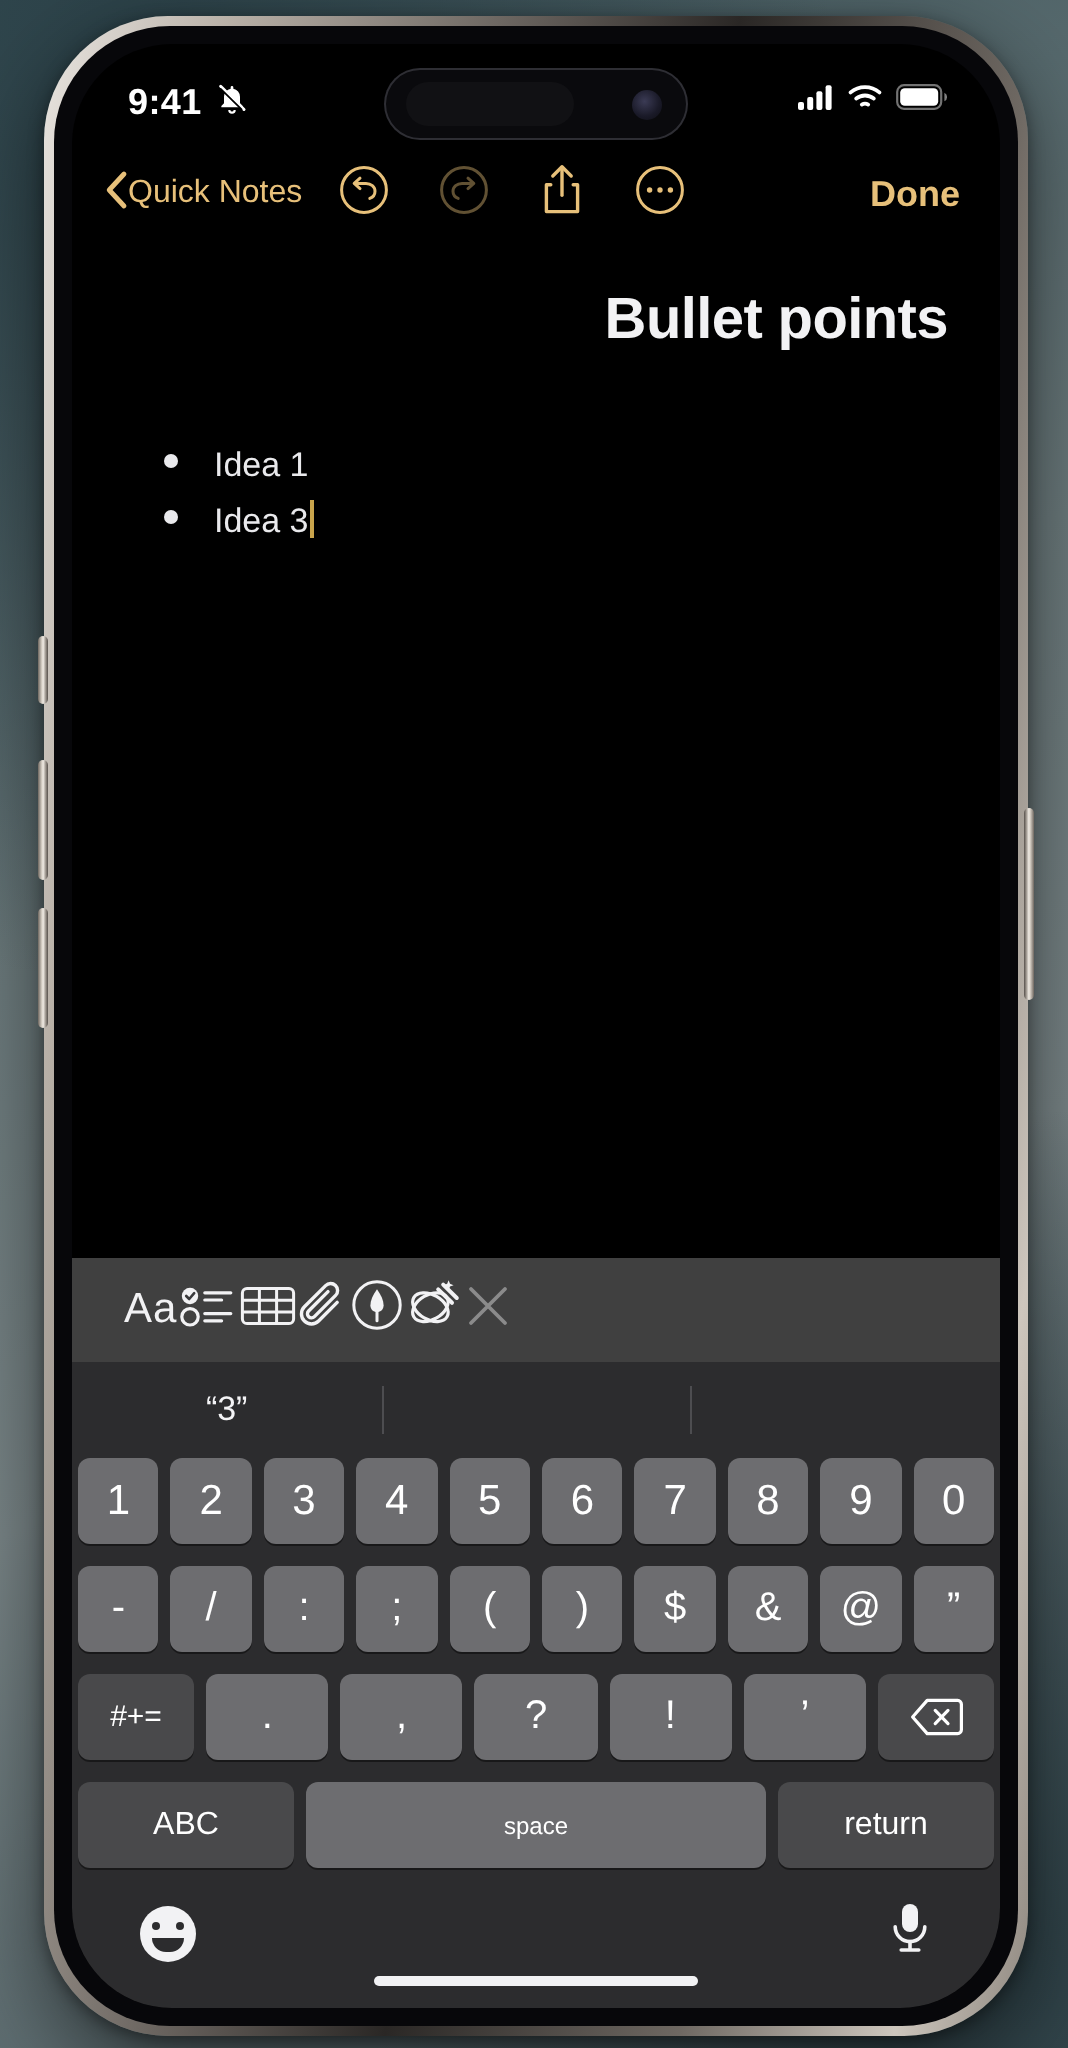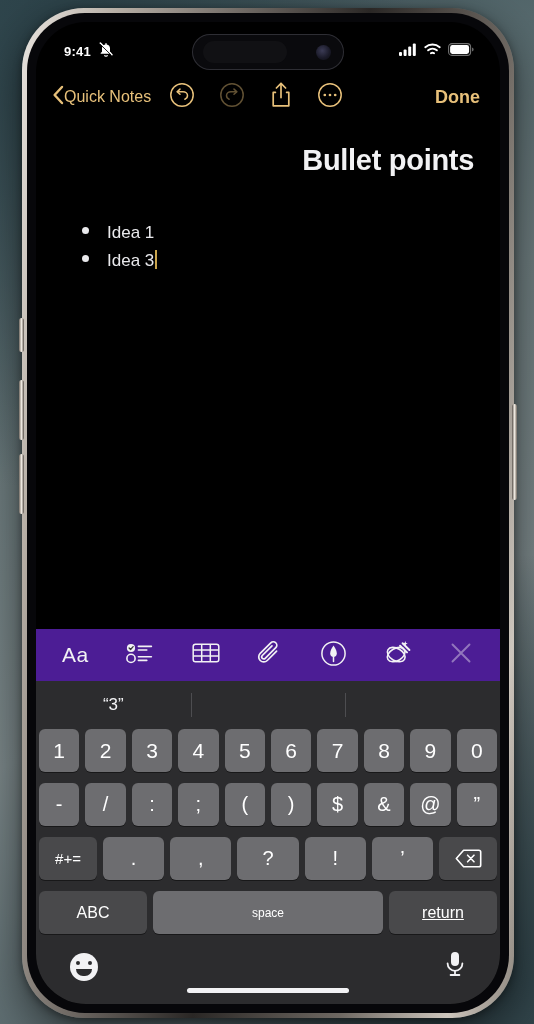--- a/index.html
+++ b/index.html
@@ -72,21 +72,21 @@
     height: 52px;
     flex: 0 0 52px;
     display: flex;
     align-items: center;
     justify-content: space-between;
     padding: 6px 26px 0 28px;
     color: #fff;
     z-index: 12;
   }
   .sb-left { display: flex; align-items: center; gap: 7px; }
-  .sb-time { font-size: 13px; font-weight: bold; letter-spacing: .2px; }
+  .sb-time { font-size: 18px; font-weight: bold; letter-spacing: .2px; }
   .sb-right { display: flex; align-items: center; gap: 7px; }
 
   .dynamic-island {
     position: absolute;
     left: 50%;
     transform: translateX(-50%);
     top: 12px;
     width: 152px;
     height: 36px;
     border-radius: 20px;
@@ -180,24 +180,23 @@
     height: 19px;
     background: #c9a44c;
     margin-left: 1px;
     position: relative;
     top: 3px;
   }
 
   
   .fmt-toolbar {
     flex: 0 0 52px;
-    background: #4c1d95;
-    display: flex;
-    align-items: center;
-    justify-content: space-between;
+    background: #404040;
+    display: flex;
+    align-items: center;
     padding: 0 26px;
     color: #f2f2f4;
   }
   .fmt-aa { font-size: 21px; letter-spacing: .5px; }
 
   
   .keyboard {
     flex: 0 0 auto;
     background: #2c2c2e;
     padding: 0 0 2px 0;
@@ -247,21 +246,21 @@
   }
   .key.num { flex: 1 1 0; min-width: 0; font-size: 21px; }
   .key.sym { flex: 1 1 0; min-width: 0; font-size: 20px; }
   .key.dark { background: #49494b; }
   .key-modrow { display: flex; justify-content: center; gap: 6px; padding: 0 3px; margin-bottom: 11px; }
   .key.modkey { flex: 0 0 58px; font-size: 15px; }
   .key.punct  { flex: 1 1 0; min-width: 0; font-size: 20px; }
   .key.delkey { flex: 0 0 58px; }
   .key.abc    { flex: 0 0 108px; font-size: 16px; text-align: center; }
   .key.space  { flex: 1 1 auto; font-size: 12px; }
-  .key.ret    { flex: 0 0 108px; font-size: 16px; text-decoration: underline; }
+  .key.ret    { flex: 0 0 108px; font-size: 16px; }
   .key-lowrow { display: flex; justify-content: center; gap: 6px; padding: 0 3px; margin-bottom: 6px; }
 
   .kb-bottom {
     height: 62px;
     display: flex;
     align-items: center;
     justify-content: space-between;
     padding: 0 34px 8px 34px;
     position: relative;
   }

